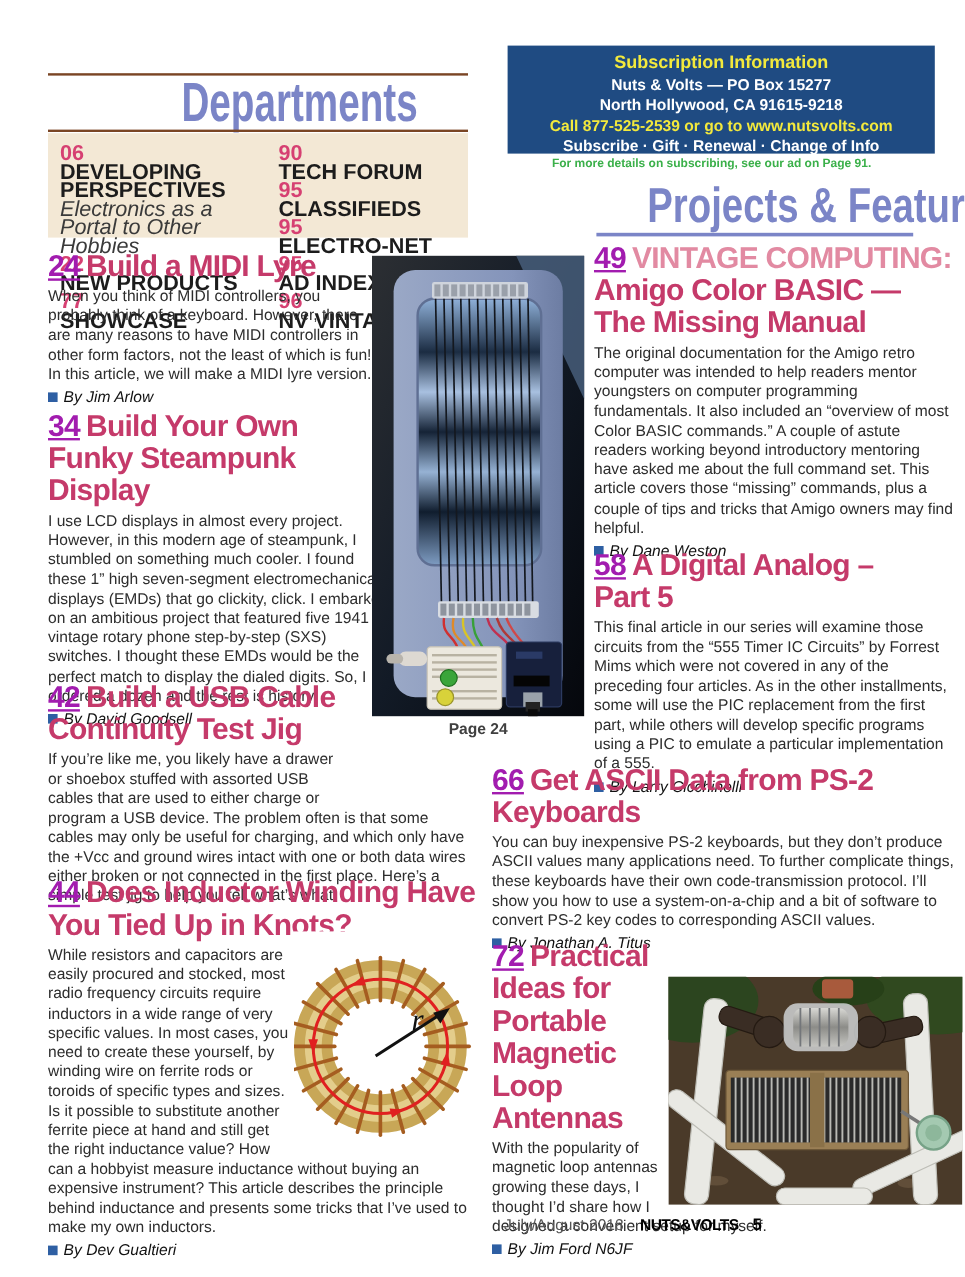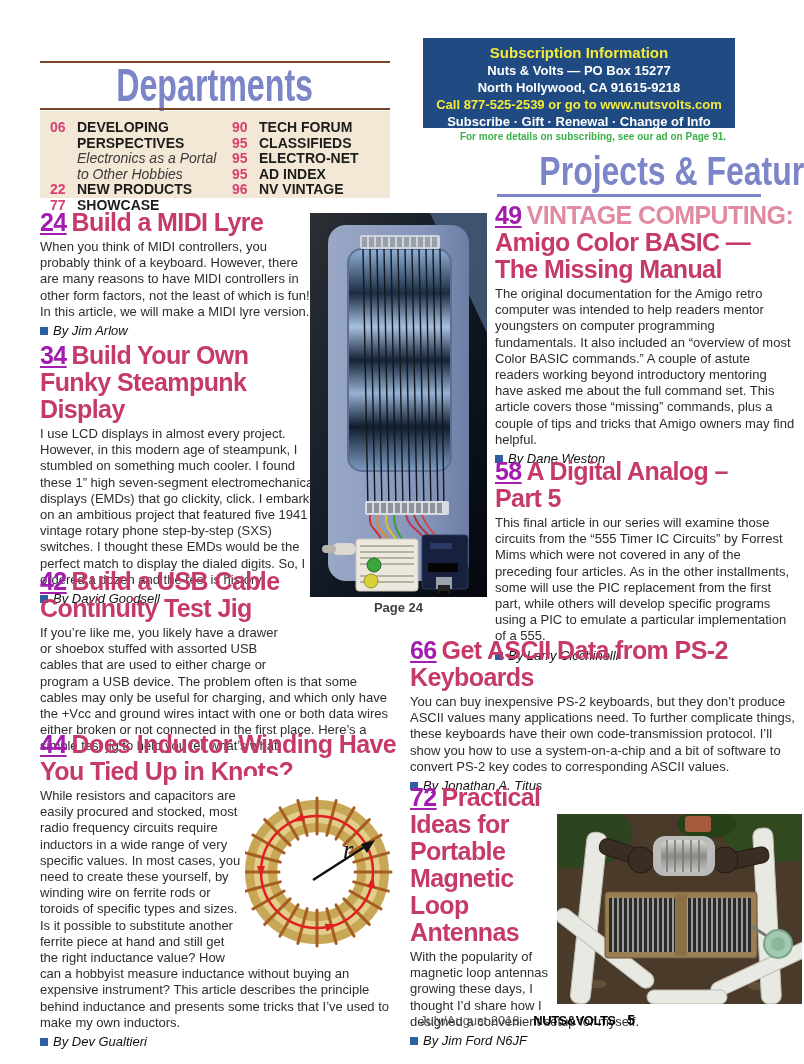--- a/index.html
+++ b/index.html
@@ -2,27 +2,27 @@
 <html><head>
 <meta charset="utf-8">
 <style>
   html,body{margin:0;padding:0;background:#fff;}
   #page{position:relative;width:804px;height:1064px;background:#fff;overflow:hidden;
         font-family:"Liberation Sans",sans-serif;}
   .abs{position:absolute;}
 
   
   .rule{height:2px;background:#7a4524;}
-  .bighead{font-weight:bold;color:#7b85c7;white-space:nowrap;text-align:center;}
+  .bighead{font-weight:bold;color:#7b85c7;white-space:nowrap;text-align:right;}
   .bighead .stretch{display:inline-block;transform:scaleX(.70);transform-origin:center;}
 
   
   .dept-panel{background:#f3e8d5;padding:9px 6px 6px 10px;box-sizing:border-box;display:flex;}
   .dept-col{display:flex;flex-direction:column;}
-  .dept-row{display:flex;font-size:14px;line-height:15.5px;font-weight:bold;color:#1c1c1c;}
+  .dept-row{display:flex;font-size:18px;line-height:15.5px;font-weight:bold;color:#1c1c1c;flex-direction:column;}
   .dept-num{color:#d64072;width:27px;flex:none;}
   .dept-sub{font-style:italic;font-weight:normal;color:#3a3a3a;text-align:right;}
 
   
   .sub-box{background:#1f4b82;color:#fff;text-align:center;padding-top:5px;box-sizing:border-box;}
   .sub-box div{line-height:17px;font-weight:bold;}
   .sub-title{color:#f3e93c;font-size:15px;line-height:19px !important;}
   .sub-white{font-size:13px;}
   .sub-yellow{color:#f3e93c;font-size:13px;}
   .sub-note{color:#3bb04a;font-weight:bold;font-size:10px;text-align:center;}
@@ -96,21 +96,21 @@
         <span class="dept-num">95</span>
         <span>AD INDEX</span>
       </div>
       <div class="dept-row">
         <span class="dept-num">96</span>
         <span>NV VINTAGE</span>
       </div>
     </div>
   </div>
 
-  <div class="abs sub-box" style="left:423px;top:38px;width:312px;height:90px;">
+  <div class="abs sub-box" style="left:423px;top:38px;width:356px;height:90px;">
     <div class="sub-title">Subscription Information</div>
     <div class="sub-white">Nuts &amp; Volts — PO Box 15277</div>
     <div class="sub-white">North Hollywood, CA 91615-9218</div>
     <div class="sub-yellow">Call 877-525-2539 or go to www.nutsvolts.com</div>
     <div class="sub-white">Subscribe  ·  Gift  ·  Renewal  ·  Change of Info</div>
   </div>
   <div class="abs sub-note" style="left:423px;top:131px;width:340px;">For more details on subscribing, see our ad on Page 91.</div>
 
   <div class="abs pf-wrap bighead" style="left:497px;top:150px;width:264px;font-size:41px;line-height:42px;">
     <span class="stretch" style="transform:scaleX(.78);">Projects &amp; Features</span>

